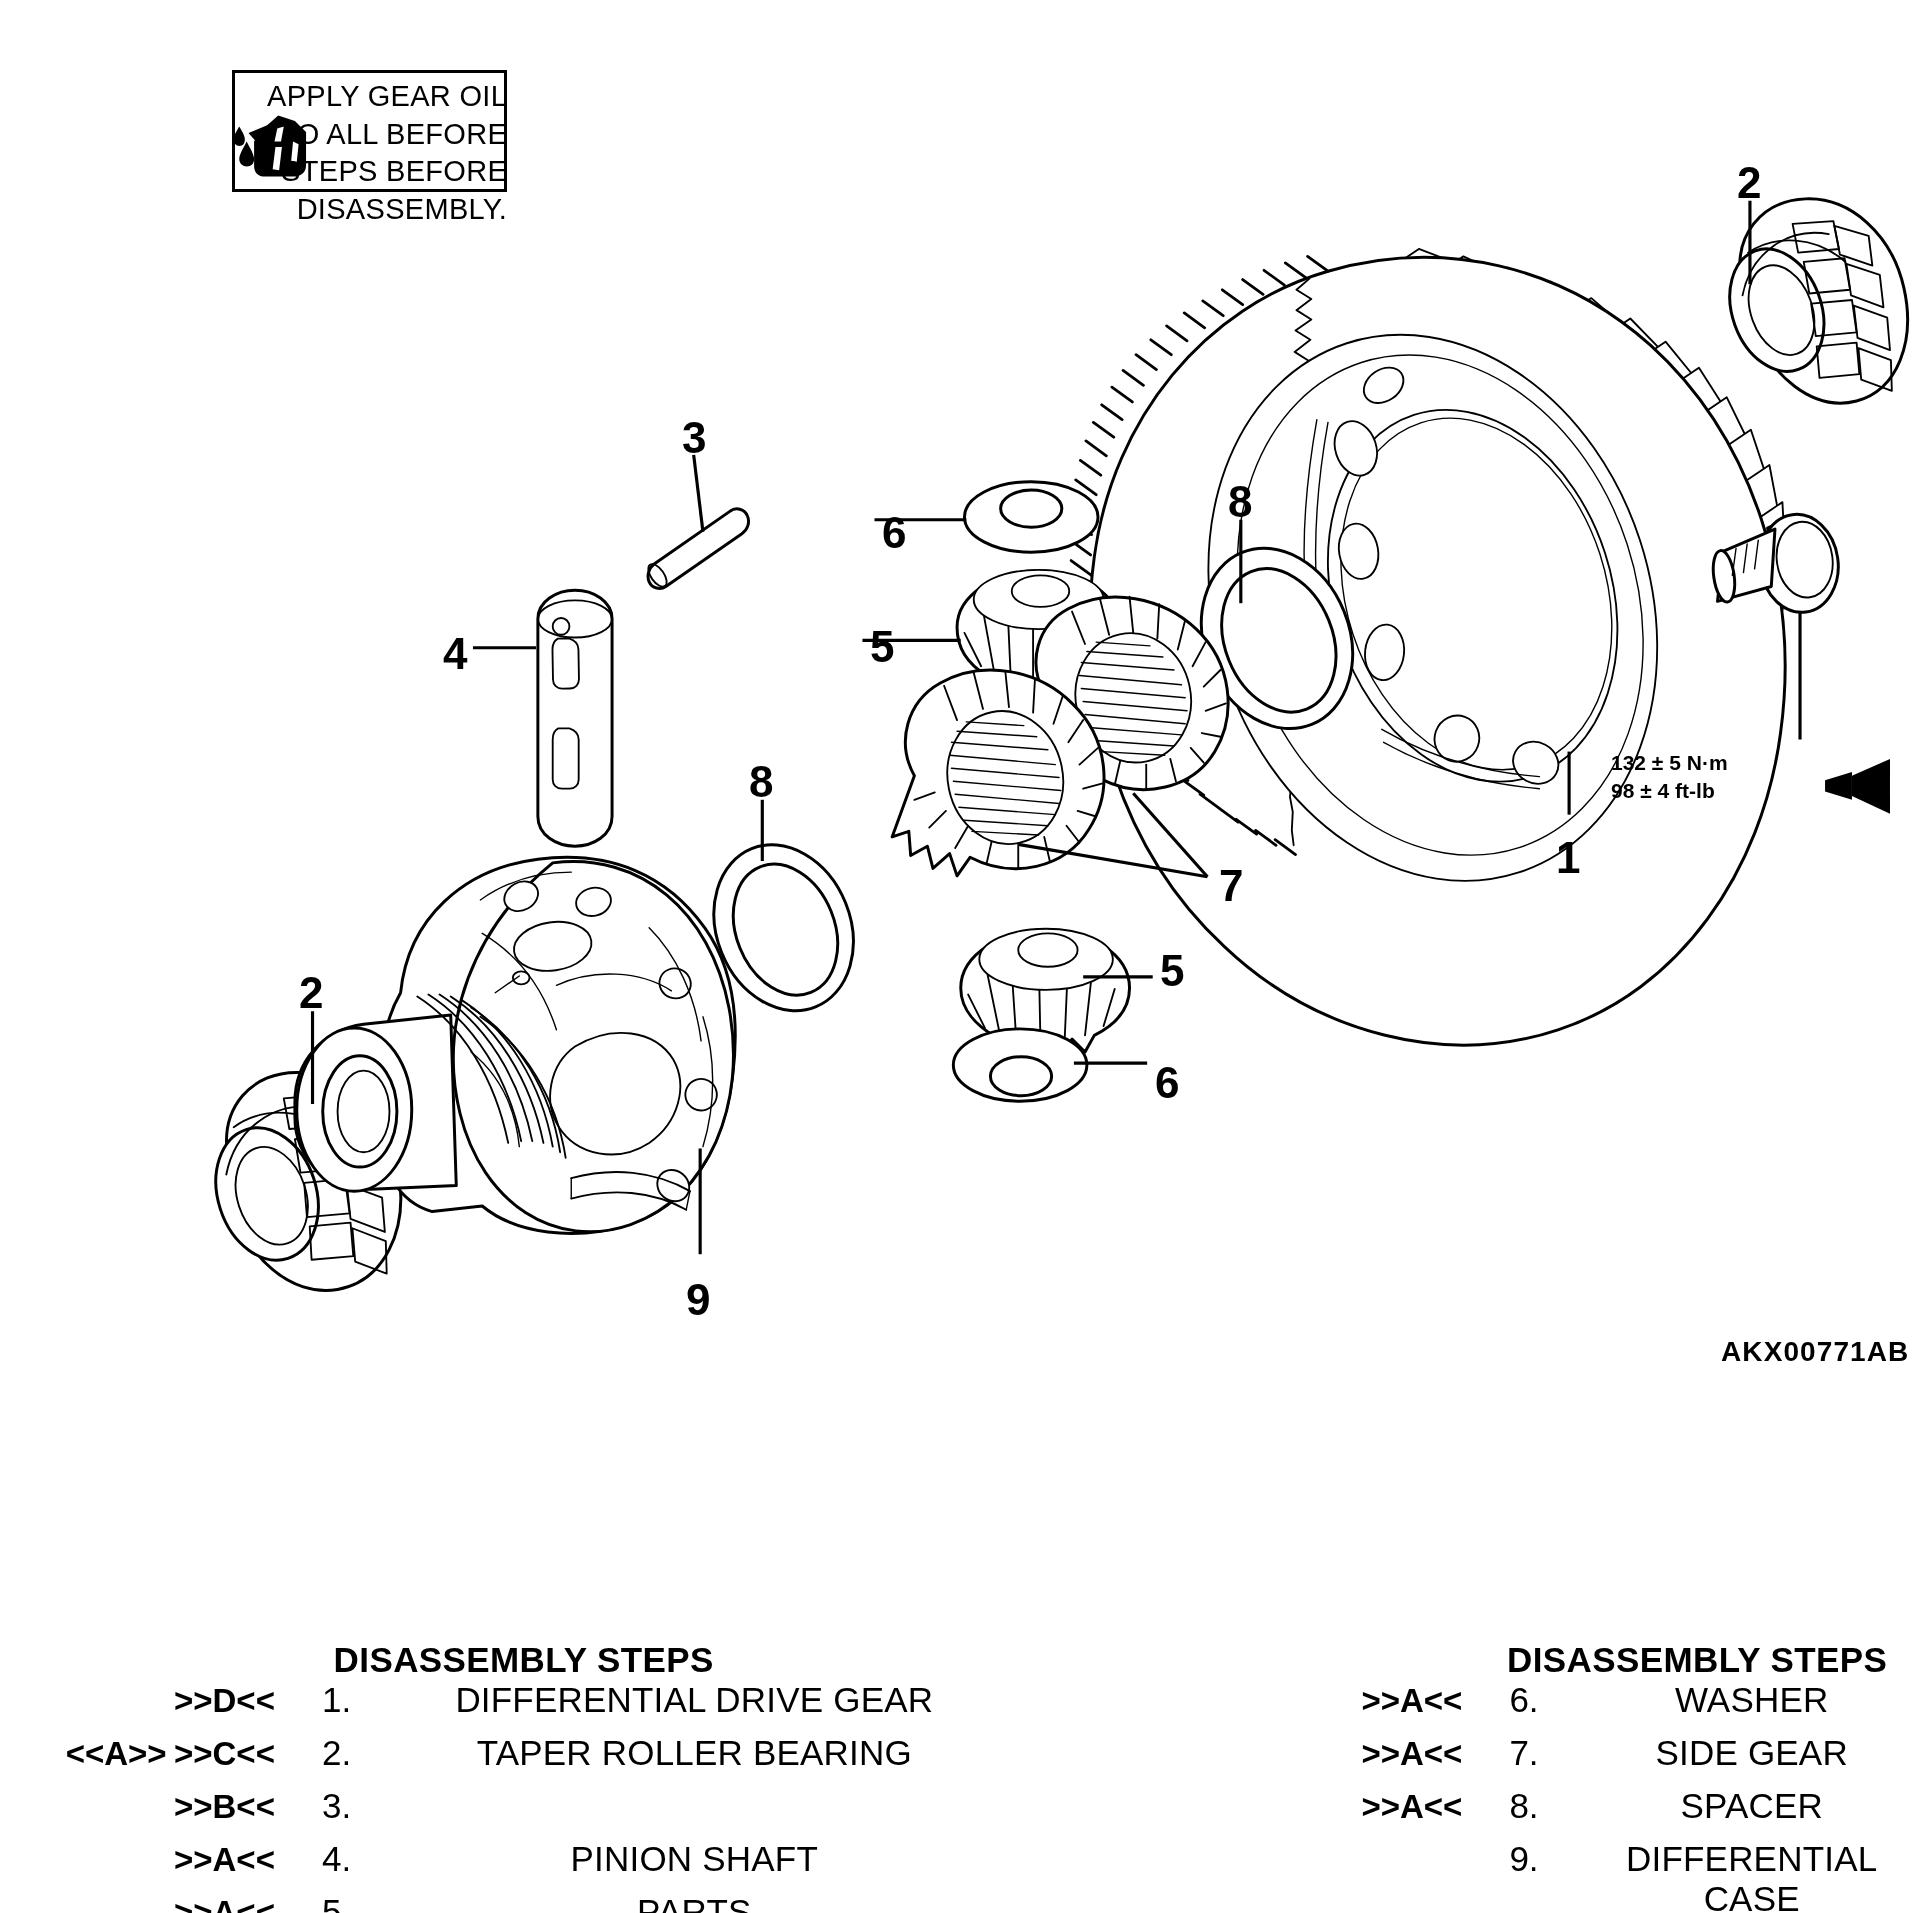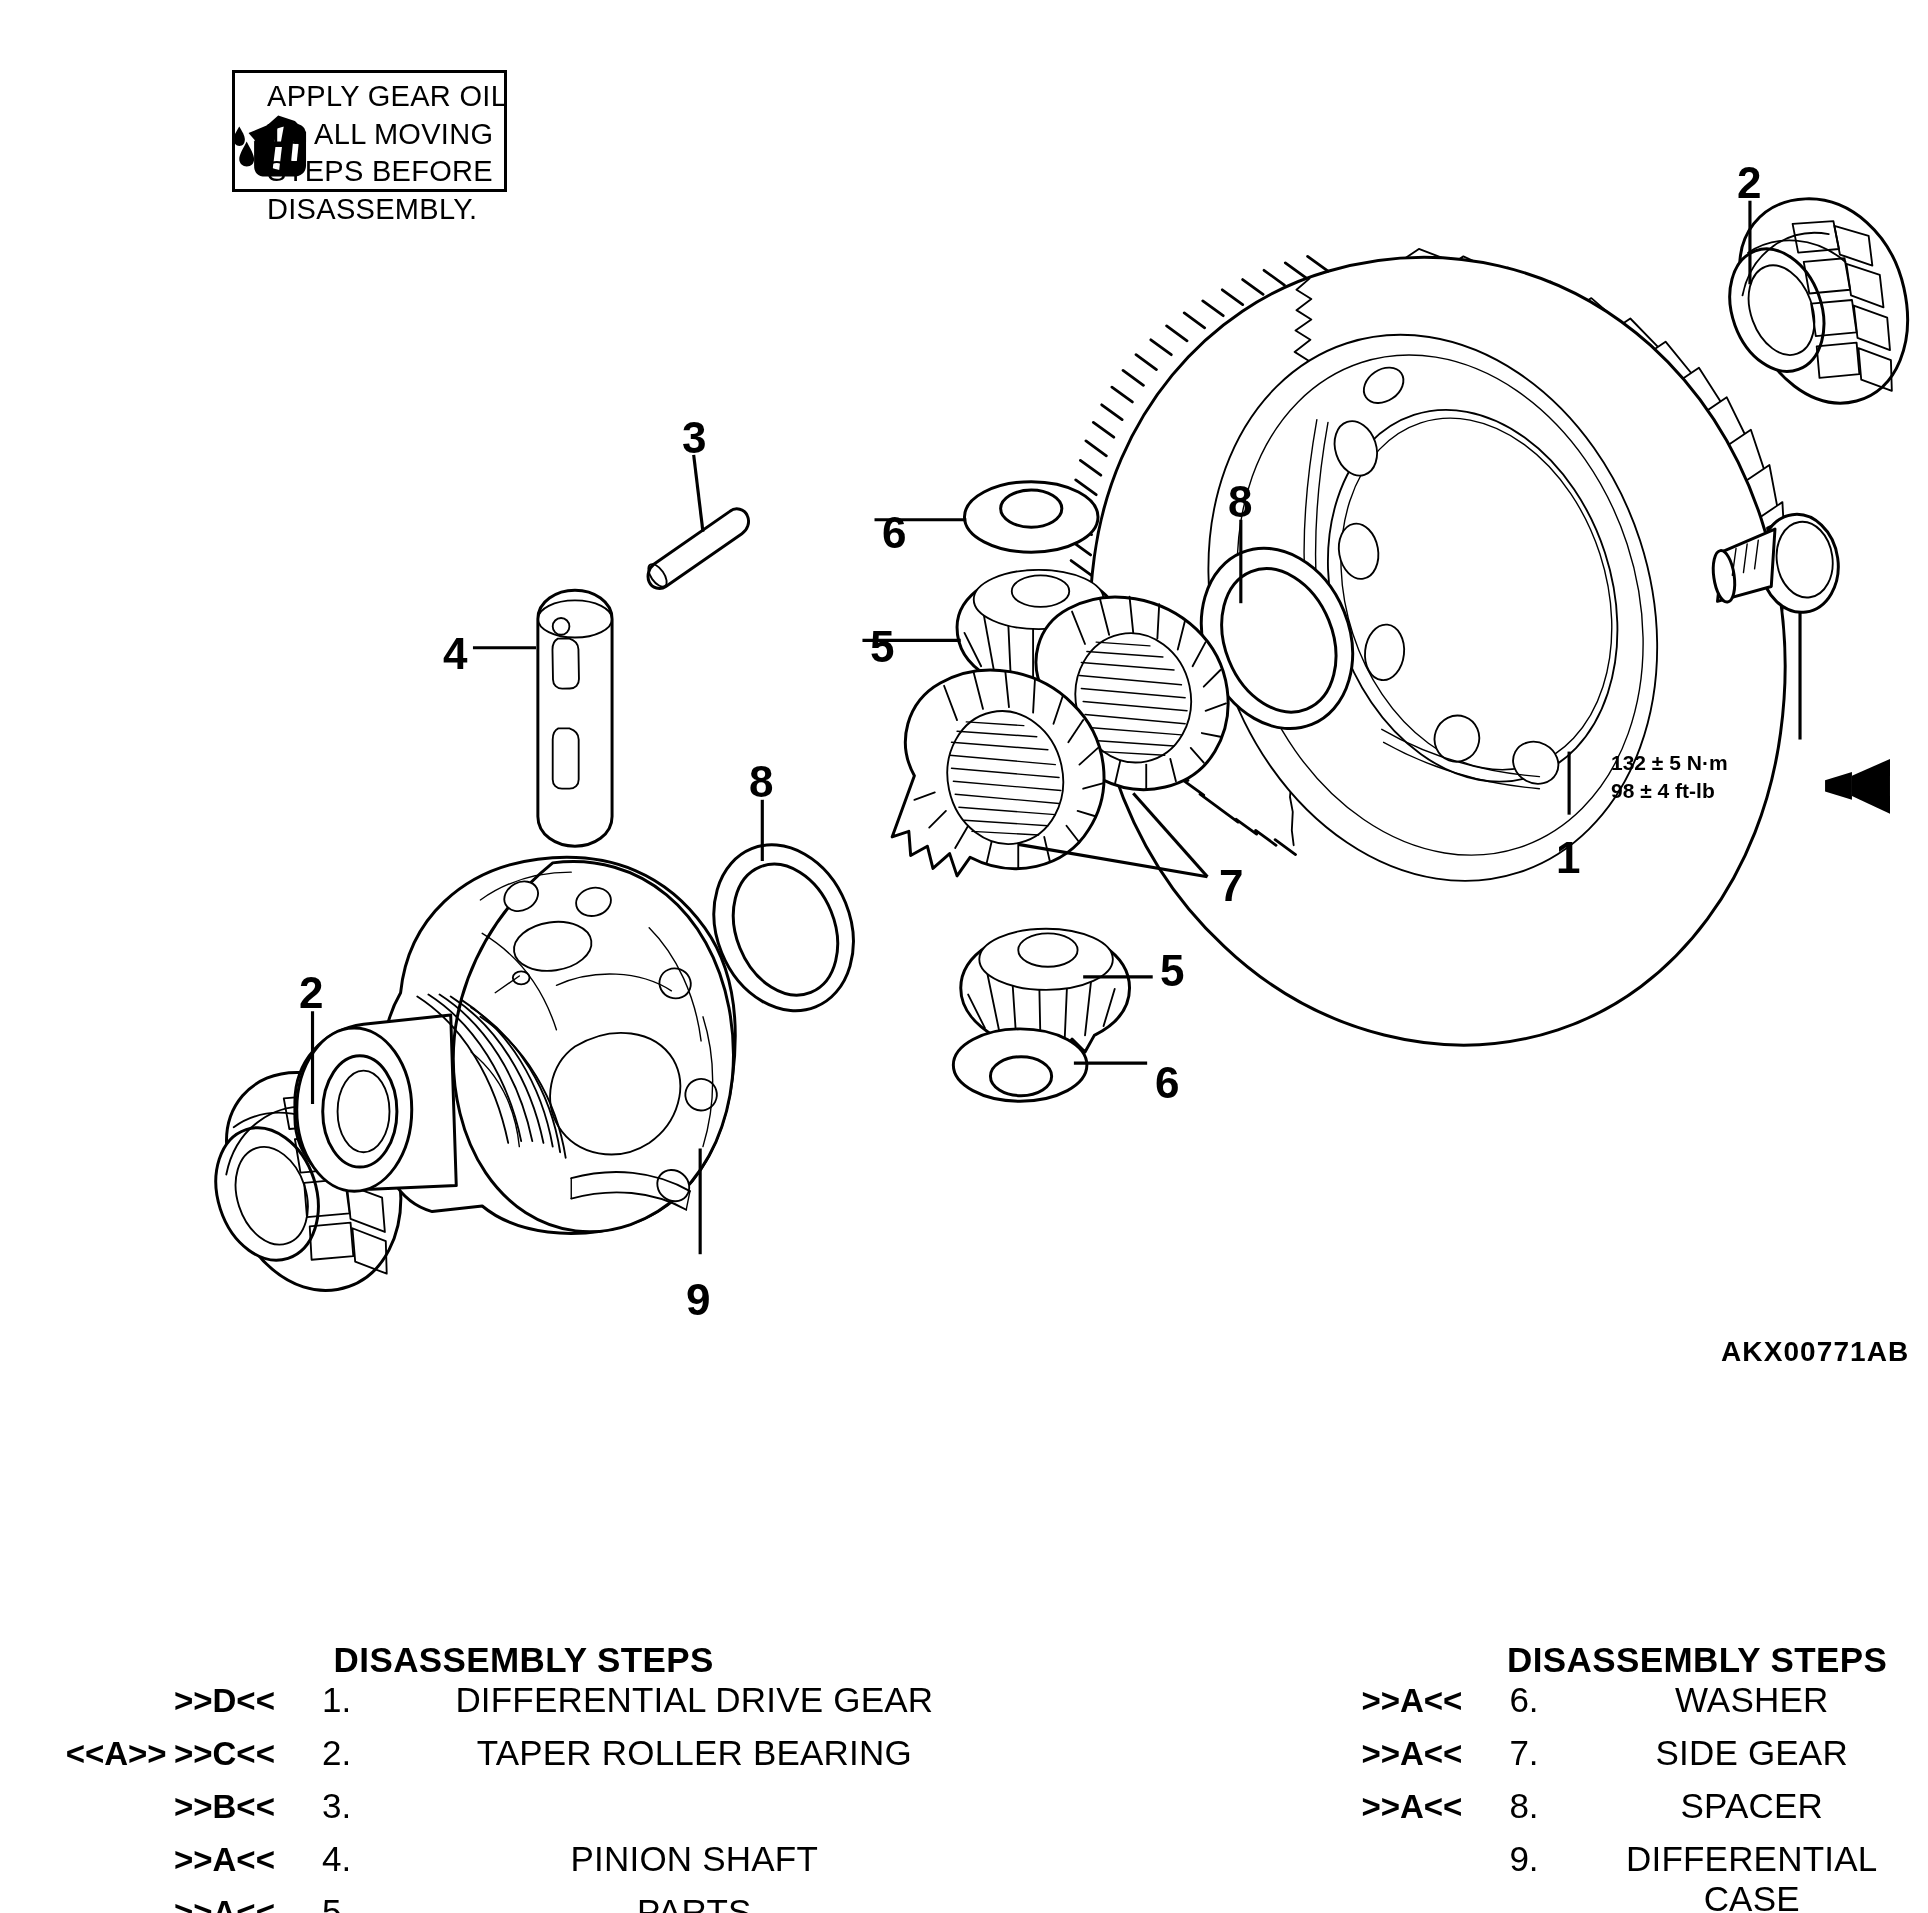--- a/index.html
+++ b/index.html
@@ -92,20 +92,21 @@
     border: 3.7px solid #000000;
     box-sizing: border-box;
   }
   .note-text {
     position: absolute;
     left: 267px;
     top: 78px;
     font-size: 29px;
     line-height: 1.30;
     letter-spacing: 0.3px;
+    text-align: right;
   }
   .torque-text {
     position: absolute;
     left: 1611px;
     top: 749px;
     font-size: 21px;
     font-weight: bold;
     line-height: 1.32;
   }
   .dwg-id {
@@ -611,21 +612,21 @@
       <path fill="#ffffff" stroke="none" d="M297 158 L304 158 L301 183 L294 182 Z"></path>
       <path fill="#ffffff" stroke="none" d="M316 152 L322 155 L320 174 L314 173 Z"></path>
       <path class="solidblk" d="M266 152 C262 160 258 166 258 171 C258 176 262 179 266 179 C271 179 274 176 274 171 C274 166 270 160 266 152 Z"></path>
       <path class="solidblk" d="M258 136 C255 141 252 146 252 150 C252 154 255 157 258 157 C262 157 264 154 264 150 C264 146 261 141 258 136 Z"></path>
     </g>
   </svg>
 
   <div class="note-box"></div>
   <div class="note-text">
     <div>APPLY GEAR OIL</div>
-    <div>TO ALL MOVING</div>
+    <div>TO ALL BEFORE</div>
     <div>STEPS BEFORE</div>
     <div>DISASSEMBLY.</div>
   </div>
 
   <div class="torque-text">
     <div>132 ± 5 N·m</div>
     <div>98 ± 4 ft-lb</div>
   </div>
 
   <div class="dwg-id">AKX00771AB</div>

